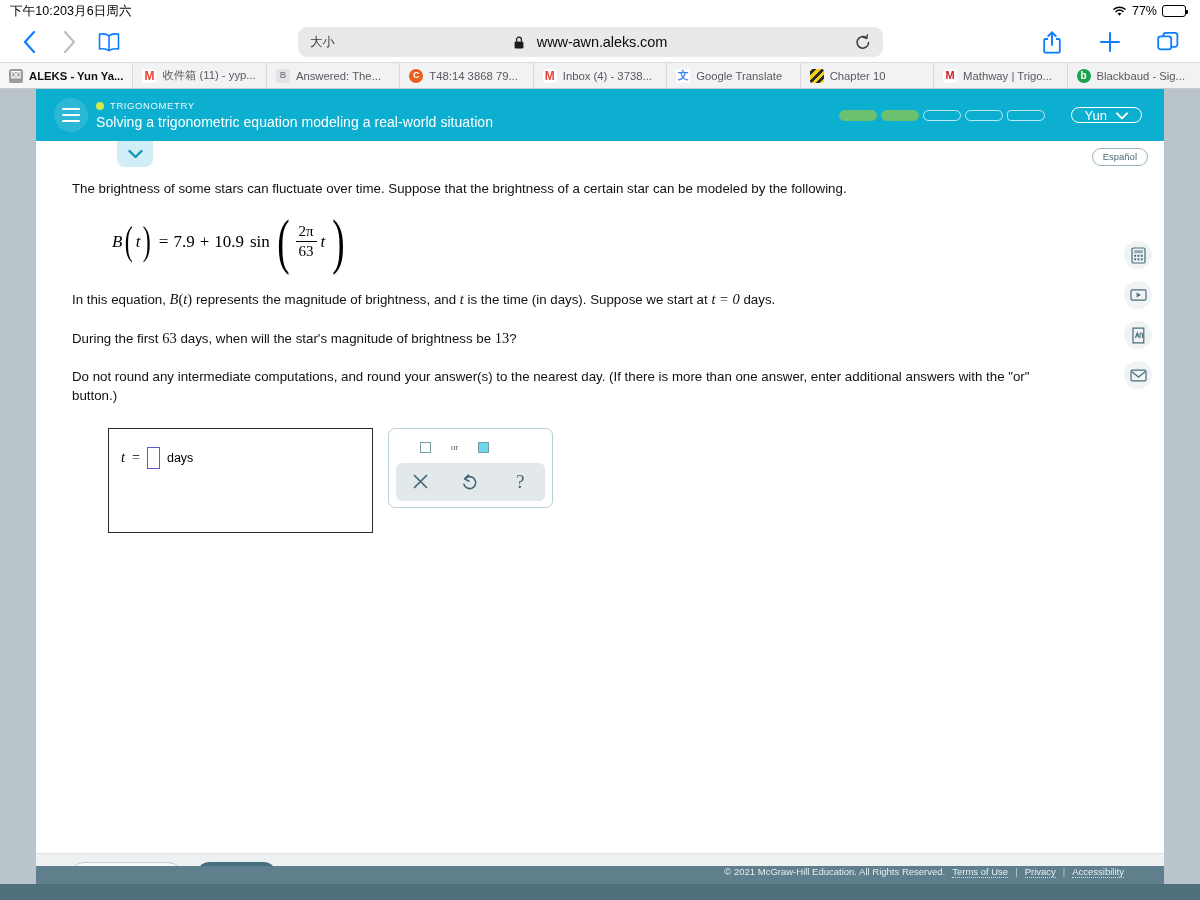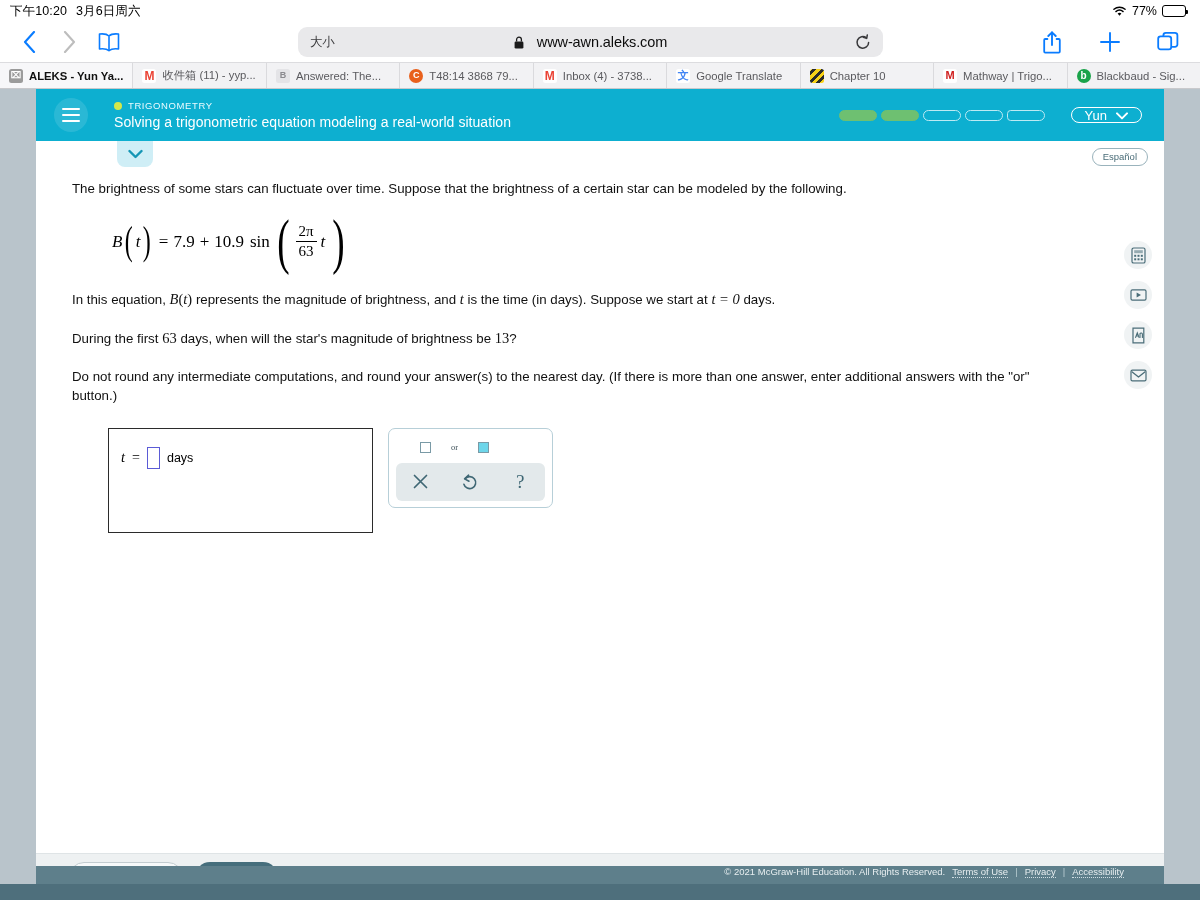--- a/index.html
+++ b/index.html
@@ -14,21 +14,21 @@
   .statusbar {
     height: 22px;
     display: flex;
     align-items: center;
     justify-content: space-between;
     padding: 0 14px 0 10px;
     font-size: 12.5px;
     color: #000;
     background: #fff;
   }
-  .status-left { display: flex; align-items: center; gap: 9px; letter-spacing: .1px; }
+  .status-left { display: flex; align-items: center; letter-spacing: .1px; }
   .status-right { display: flex; align-items: center; gap: 5px; }
   .wifi-icon { display: inline-block; width: 15px; height: 11px; position: relative; }
   .wifi-icon svg { display: block; }
   .battery {
     width: 24px; height: 11.5px; border: 1.4px solid #000; border-radius: 3px;
     position: relative; display: inline-block; padding: 1px;
   }
   .battery::after {
     content: ""; position: absolute; right: -3.2px; top: 3.3px;
     width: 2px; height: 4.5px; background: #000; border-radius: 0 1px 1px 0;
@@ -133,21 +133,21 @@
     padding: 0 22px 0 18px;
     flex: 0 0 52px;
   }
   .hamburger {
     width: 34px; height: 34px; border-radius: 50%;
     background: rgba(255,255,255,.12);
     display: flex; flex-direction: column; justify-content: center; align-items: center; gap: 4px;
     flex: 0 0 34px;
   }
   .hamburger span { display: block; width: 18px; height: 2px; background: #fff; border-radius: 1px; }
-  .header-titles { margin-left: 26px; }
+  .header-titles { margin-left: 8px; }
   .course-line { display: flex; align-items: center; gap: 6px; }
   .course-dot { width: 8px; height: 8px; border-radius: 50%; background: #d4e84a; }
   .course-name { font-size: 9.5px; color: #eafbff; letter-spacing: .6px; }
   .topic-title { font-size: 14px; color: #fff; margin-top: 3px; letter-spacing: .05px; }
   .progress { display: flex; gap: 4px; margin-left: auto; }
   .pill { width: 38px; height: 11px; border: 1.3px solid #bdeaf3; border-radius: 6px; background: transparent; }
   .pill.filled { background: #6ec071; border-color: #6ec071; }
   .pill:last-child { border-radius: 6px 9px 9px 6px; }
   .user-chip {
     margin-left: 26px;

